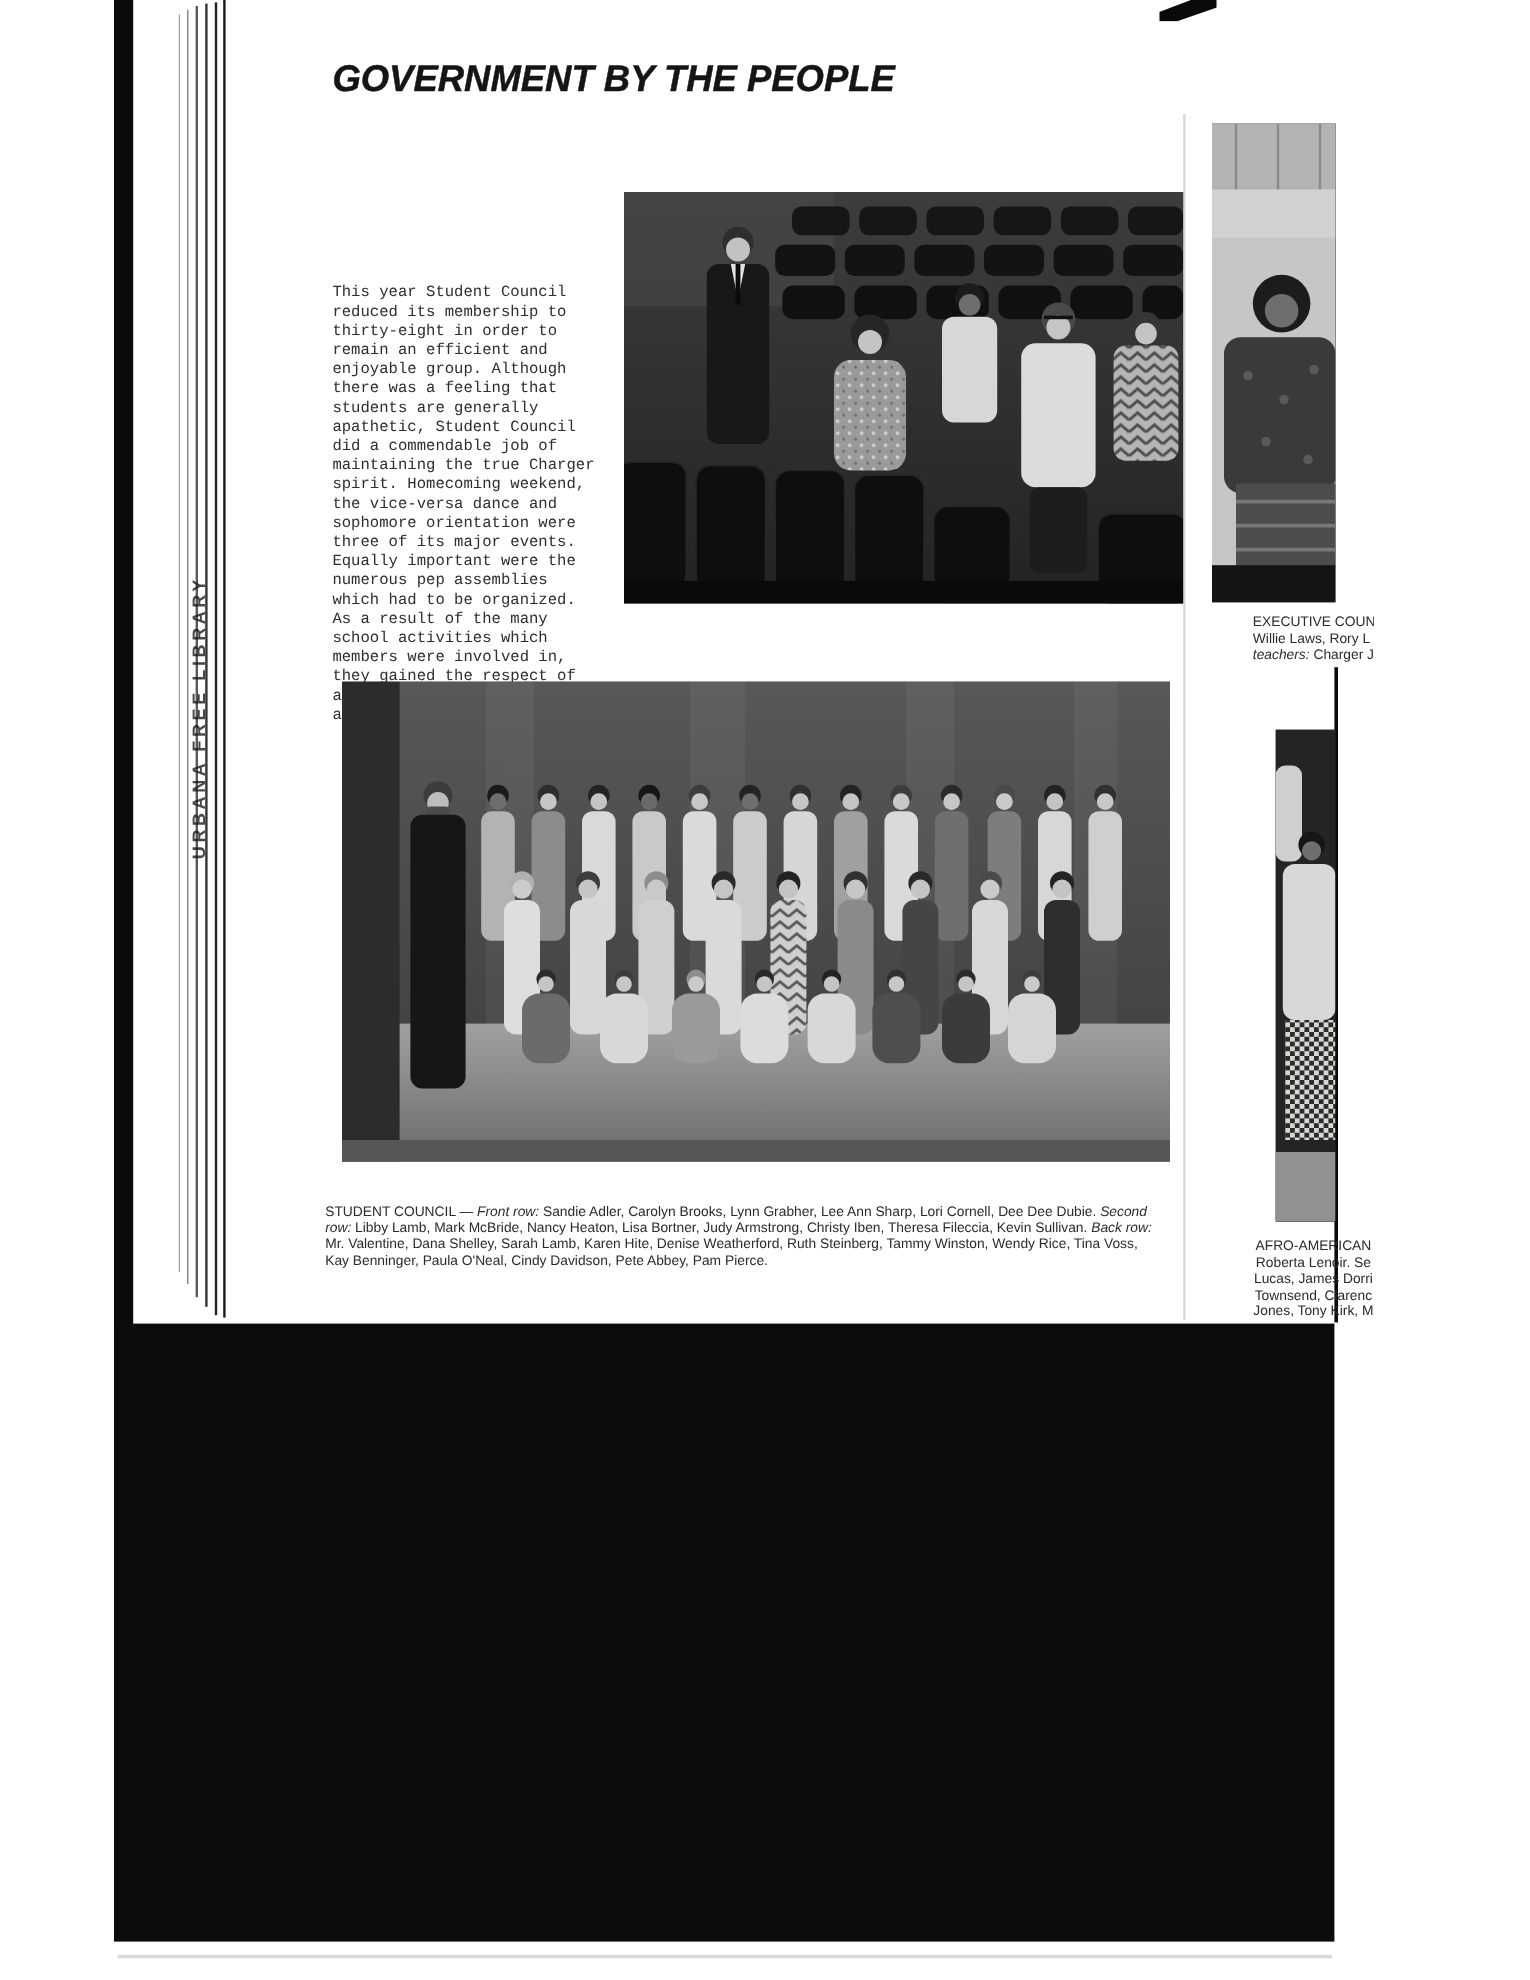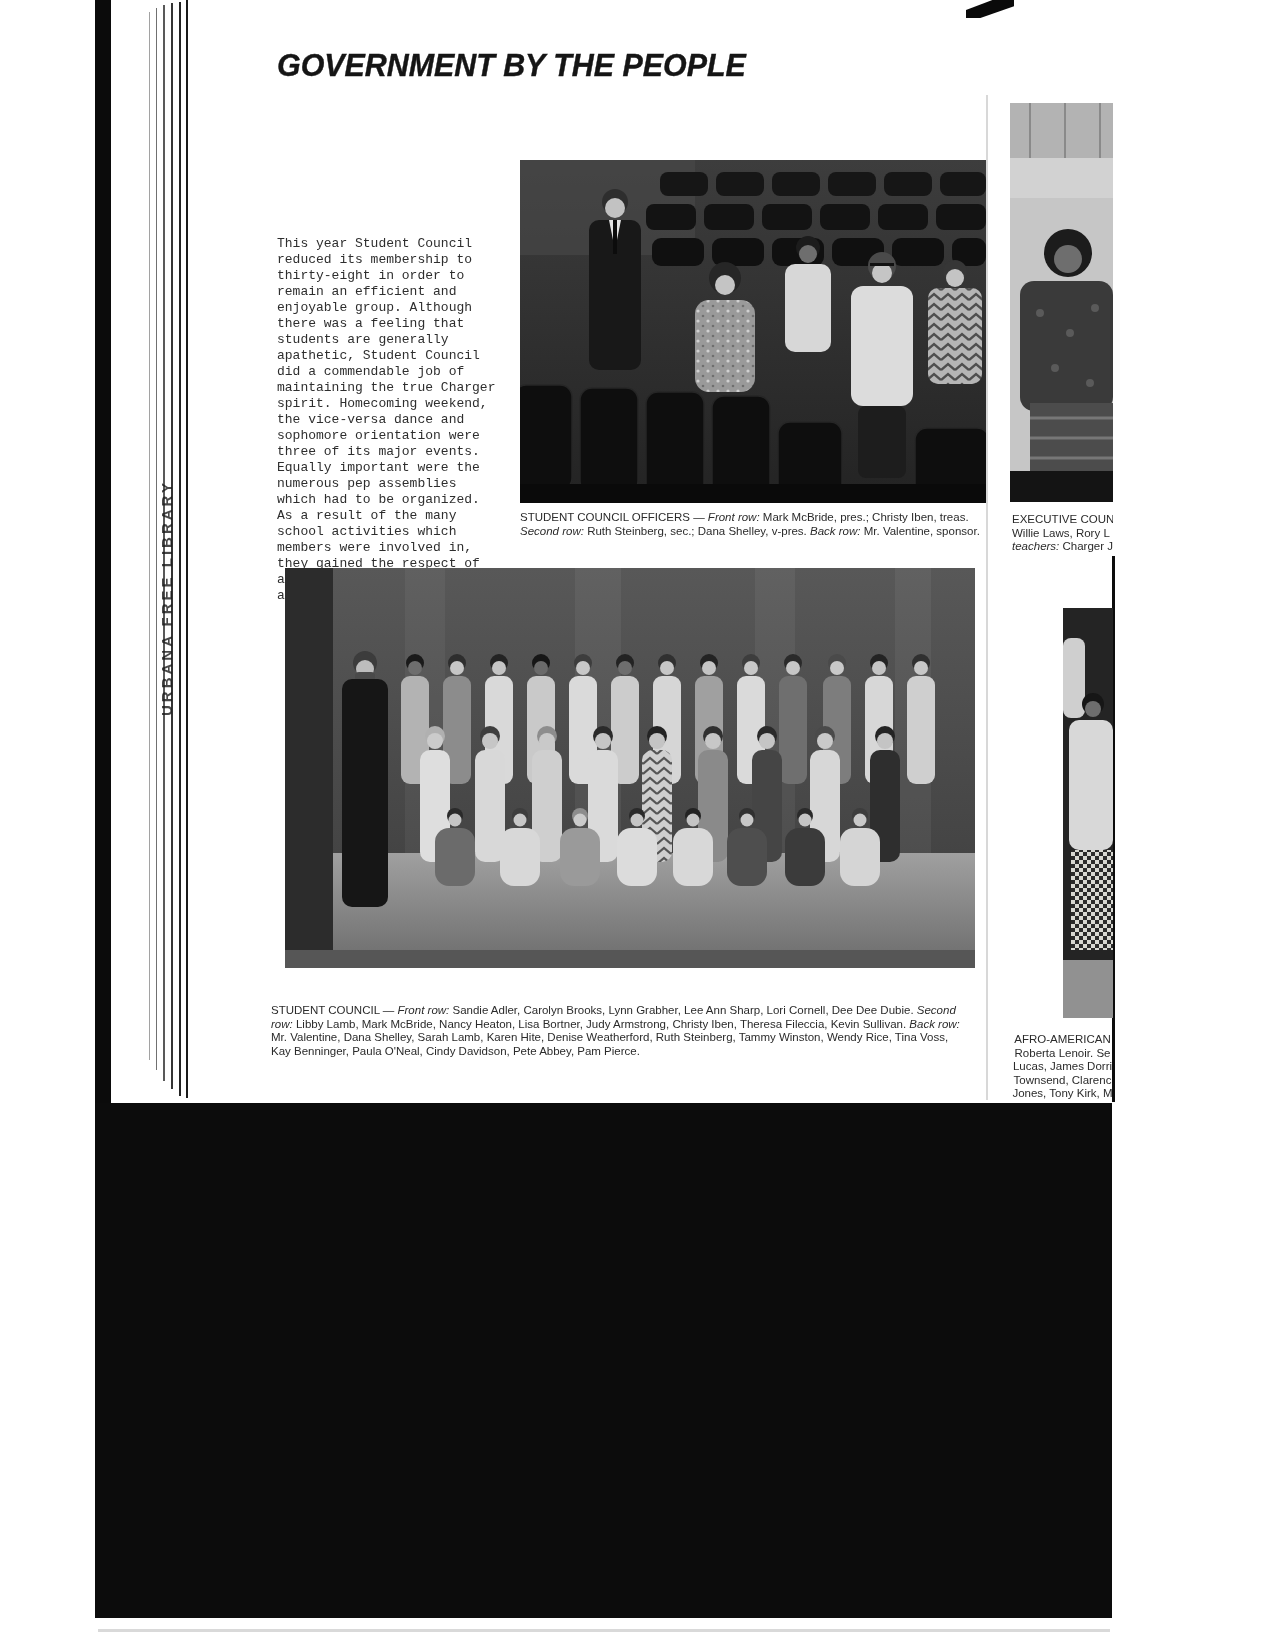--- a/index.html
+++ b/index.html
@@ -38,21 +38,21 @@
   .photo{position:absolute;overflow:hidden;background:#222;}
   .photo1{left:520px;top:160px;width:466px;height:343px;}
   .photo2{left:285px;top:568px;width:690px;height:400px;}
   .photo3{left:1010px;top:103px;width:103px;height:399px;}
   .photo4{left:1063px;top:608px;width:50px;height:410px;}
 
   .caption{position:absolute;margin:0;font-size:11.5px;line-height:13.5px;color:#2b2b2b;white-space:pre-wrap;}
   .caption i{font-style:italic;}
   .cap1{left:520px;top:511px;width:462px;}
   .cap2{left:271px;top:1004px;width:694px;}
-  .cap-right{position:absolute;width:101px;overflow:hidden;font-size:11.5px;line-height:13.5px;color:#2b2b2b;}
+  .cap-right{position:absolute;width:101px;overflow:hidden;font-size:11.5px;line-height:13.5px;color:#2b2b2b;margin-left:32px;}
   .cap-right div{white-space:nowrap;}
   .cap3{left:1012px;top:513px;}
   .cap4{left:1012px;top:1033px;text-align:center;}
 
   .page-number{position:absolute;left:233px;top:1110px;font-size:11px;color:#333;}
 </style>
 </head>
 <body>
 
 <div class="canvas">
@@ -155,21 +155,20 @@
           <rect x="60" y="228" width="58" height="105" rx="12"></rect>
           <rect x="126" y="232" width="58" height="105" rx="12"></rect>
           <rect x="192" y="236" width="58" height="104" rx="12"></rect>
           <rect x="258" y="262" width="64" height="80" rx="12"></rect>
           <rect x="395" y="268" width="74" height="75" rx="12"></rect>
       </g>
       <rect x="0" y="324" width="466" height="19" fill="#0a0a0a"></rect>
     </svg>
   </div>
 
-  <p class="caption cap1"><span>STUDENT COUNCIL OFFICERS — </span><i>Front row:</i><span> Mark McBride, pres.; Christy Iben, treas. </span><i>Second row:</i><span> Ruth Steinberg, sec.; Dana Shelley, v-pres. </span><i>Back row:</i><span> Mr. Valentine, sponsor.</span></p>
 
   <div class="photo photo2">
     <svg width="690" height="400" viewBox="0 0 690 400" xmlns="http://www.w3.org/2000/svg">
       <defs>
         <linearGradient id="bg2" x1="0" y1="0" x2="0" y2="1">
           <stop offset="0" stop-color="#585858"></stop>
             <stop offset="1" stop-color="#3c3c3c"></stop>
         </linearGradient>
         <linearGradient id="floorG" x1="0" y1="0" x2="0" y2="1">
           <stop offset="0" stop-color="#a0a0a0"></stop>

